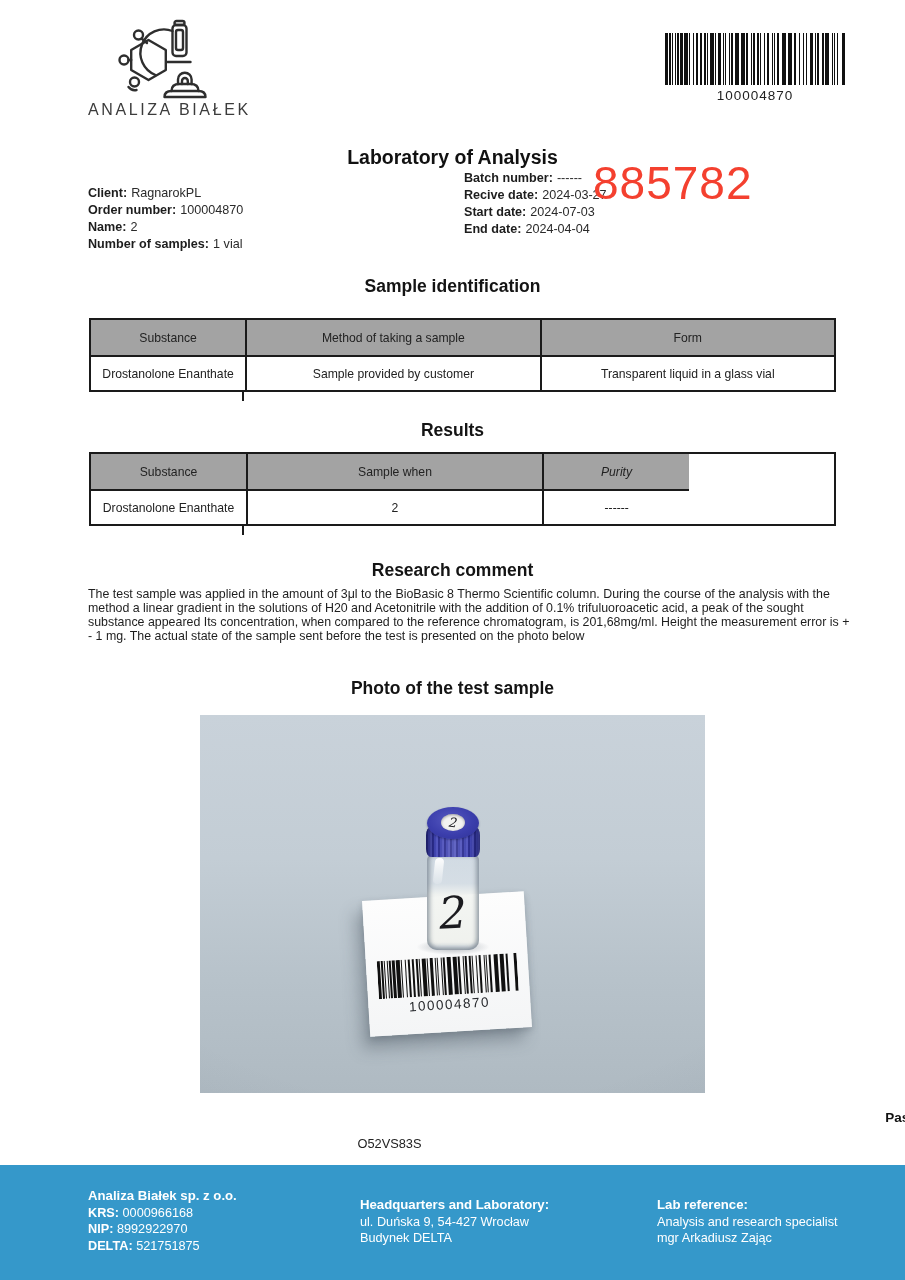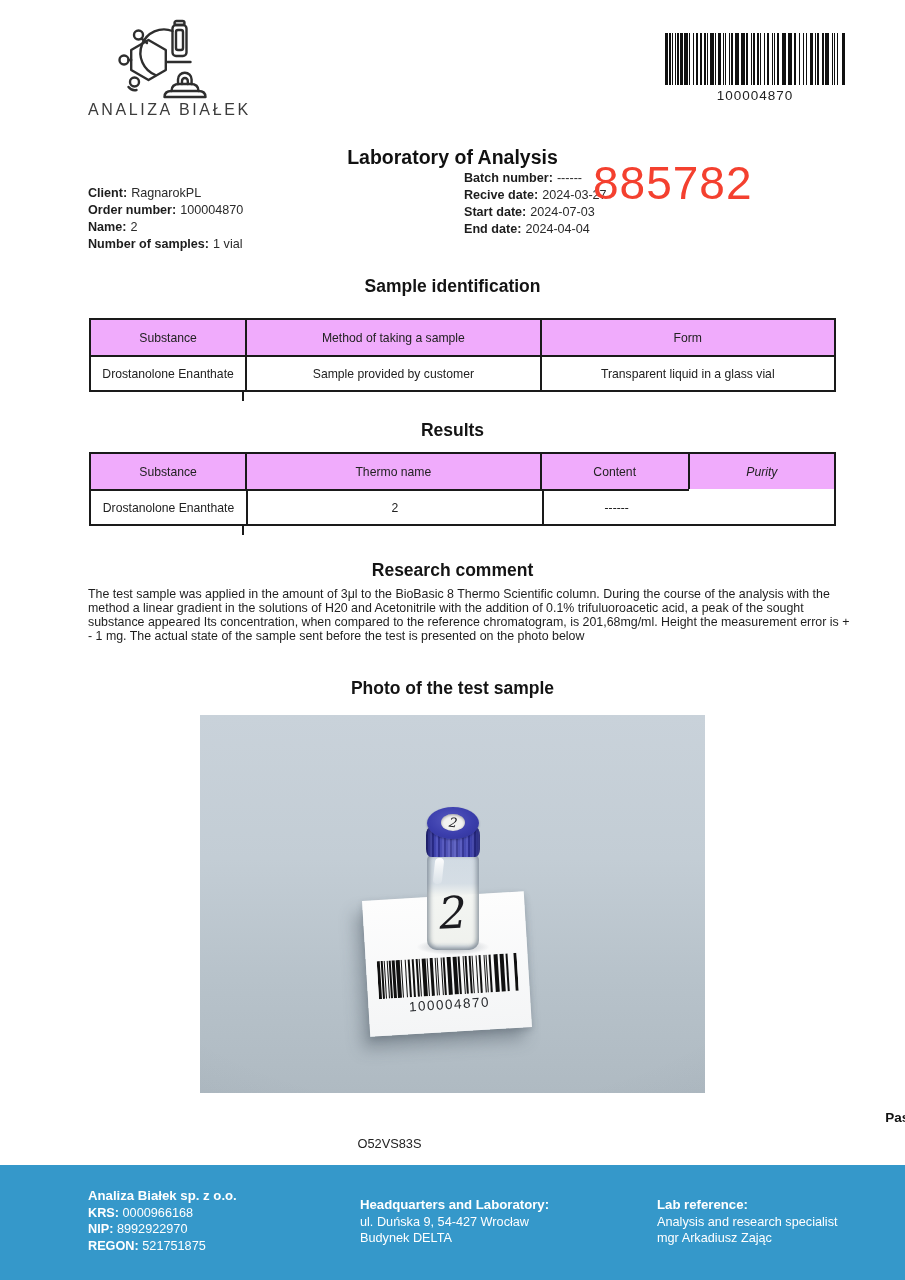--- a/index.html
+++ b/index.html
@@ -33,21 +33,21 @@
   .h-sample{top:276px;}
   .h-results{top:420px;}
   .h-comment{top:560px;}
   .h-photo{top:678px;}
 
   
   .tbl{left:89px;width:747px;border:2px solid #1a1a1a;box-sizing:border-box;background:#fff;}
   .tbl-sample{top:318px;}
   .tbl-results{top:452px;}
   .trow{display:flex;}
-  .trow.head .tcell{background:#f0abfc;}
+  .trow.head .tcell{background:#a3a3a3;}
   .trow.body .tcell{border-top:2px solid #1a1a1a;}
   .tcell{
     box-sizing:border-box;height:35px;display:flex;align-items:center;justify-content:center;
     font-size:12.2px;color:#222;text-align:center;padding:0 3px;border-left:2px solid #1a1a1a;
   }
   .tcell:first-child{border-left:none;}
   .t1-c0{width:155px;} .t1-c1{width:296px;} .t1-c2{width:296px;}
   .t2-c0{width:155px;} .t2-c1{width:296px;} .t2-c2{width:149px;} .t2-c3{width:147px;font-style:italic;}
   .tick{width:2px;background:#1a1a1a;height:9px;left:242px;}
   .tick1{top:392px;} .tick2{top:526px;}
@@ -224,22 +224,21 @@
     <div class="tcell t1-c1">Sample provided by customer</div>
     <div class="tcell t1-c2">Transparent liquid in a glass vial</div>
   </div>
 </div>
 <div class="abs tick tick1"></div>
 
 <div class="abs section-heading h-results">Results</div>
 <div class="abs tbl tbl-results">
   <div class="trow head">
     <div class="tcell t2-c0">Substance</div>
-    <div class="tcell t2-c1">Thermo name</div>
-    <div class="tcell t2-c2">Content</div>
+    <div class="tcell t2-c1">Sample when</div>
     <div class="tcell t2-c3">Purity</div>
   </div>
   <div class="trow body">
     <div class="tcell t2-c0">Drostanolone Enanthate</div>
     <div class="tcell t2-c1">2</div>
     <div class="tcell t2-c3">------</div>
   </div>
 </div>
 <div class="abs tick tick2"></div>
 
@@ -302,21 +301,21 @@
 </div>
 
 <div class="abs password-heading">Password</div>
 <div class="abs password-value">O52VS83S</div>
 
 <div class="abs footer">
   <div class="f-col f-col1">
     <div class="f-bold">Analiza Białek sp. z o.o.</div>
     <div class="f-row"><b>KRS:</b> <span>0000966168</span></div>
     <div class="f-row"><b>NIP:</b> <span>8992922970</span></div>
-    <div class="f-row"><b>REGON:</b> <span>521751875</span></div>
+    <div class="f-row"><b>DELTA:</b> <span>521751875</span></div>
   </div>
   <div class="f-col f-col2">
     <div class="f-bold">Headquarters and Laboratory:</div>
     <div>ul. Duńska 9, 54-427 Wrocław</div>
     <div>Budynek DELTA</div>
   </div>
   <div class="f-col f-col3">
     <div class="f-bold">Lab reference:</div>
     <div>Analysis and research specialist</div>
     <div>mgr Arkadiusz Zając</div>

